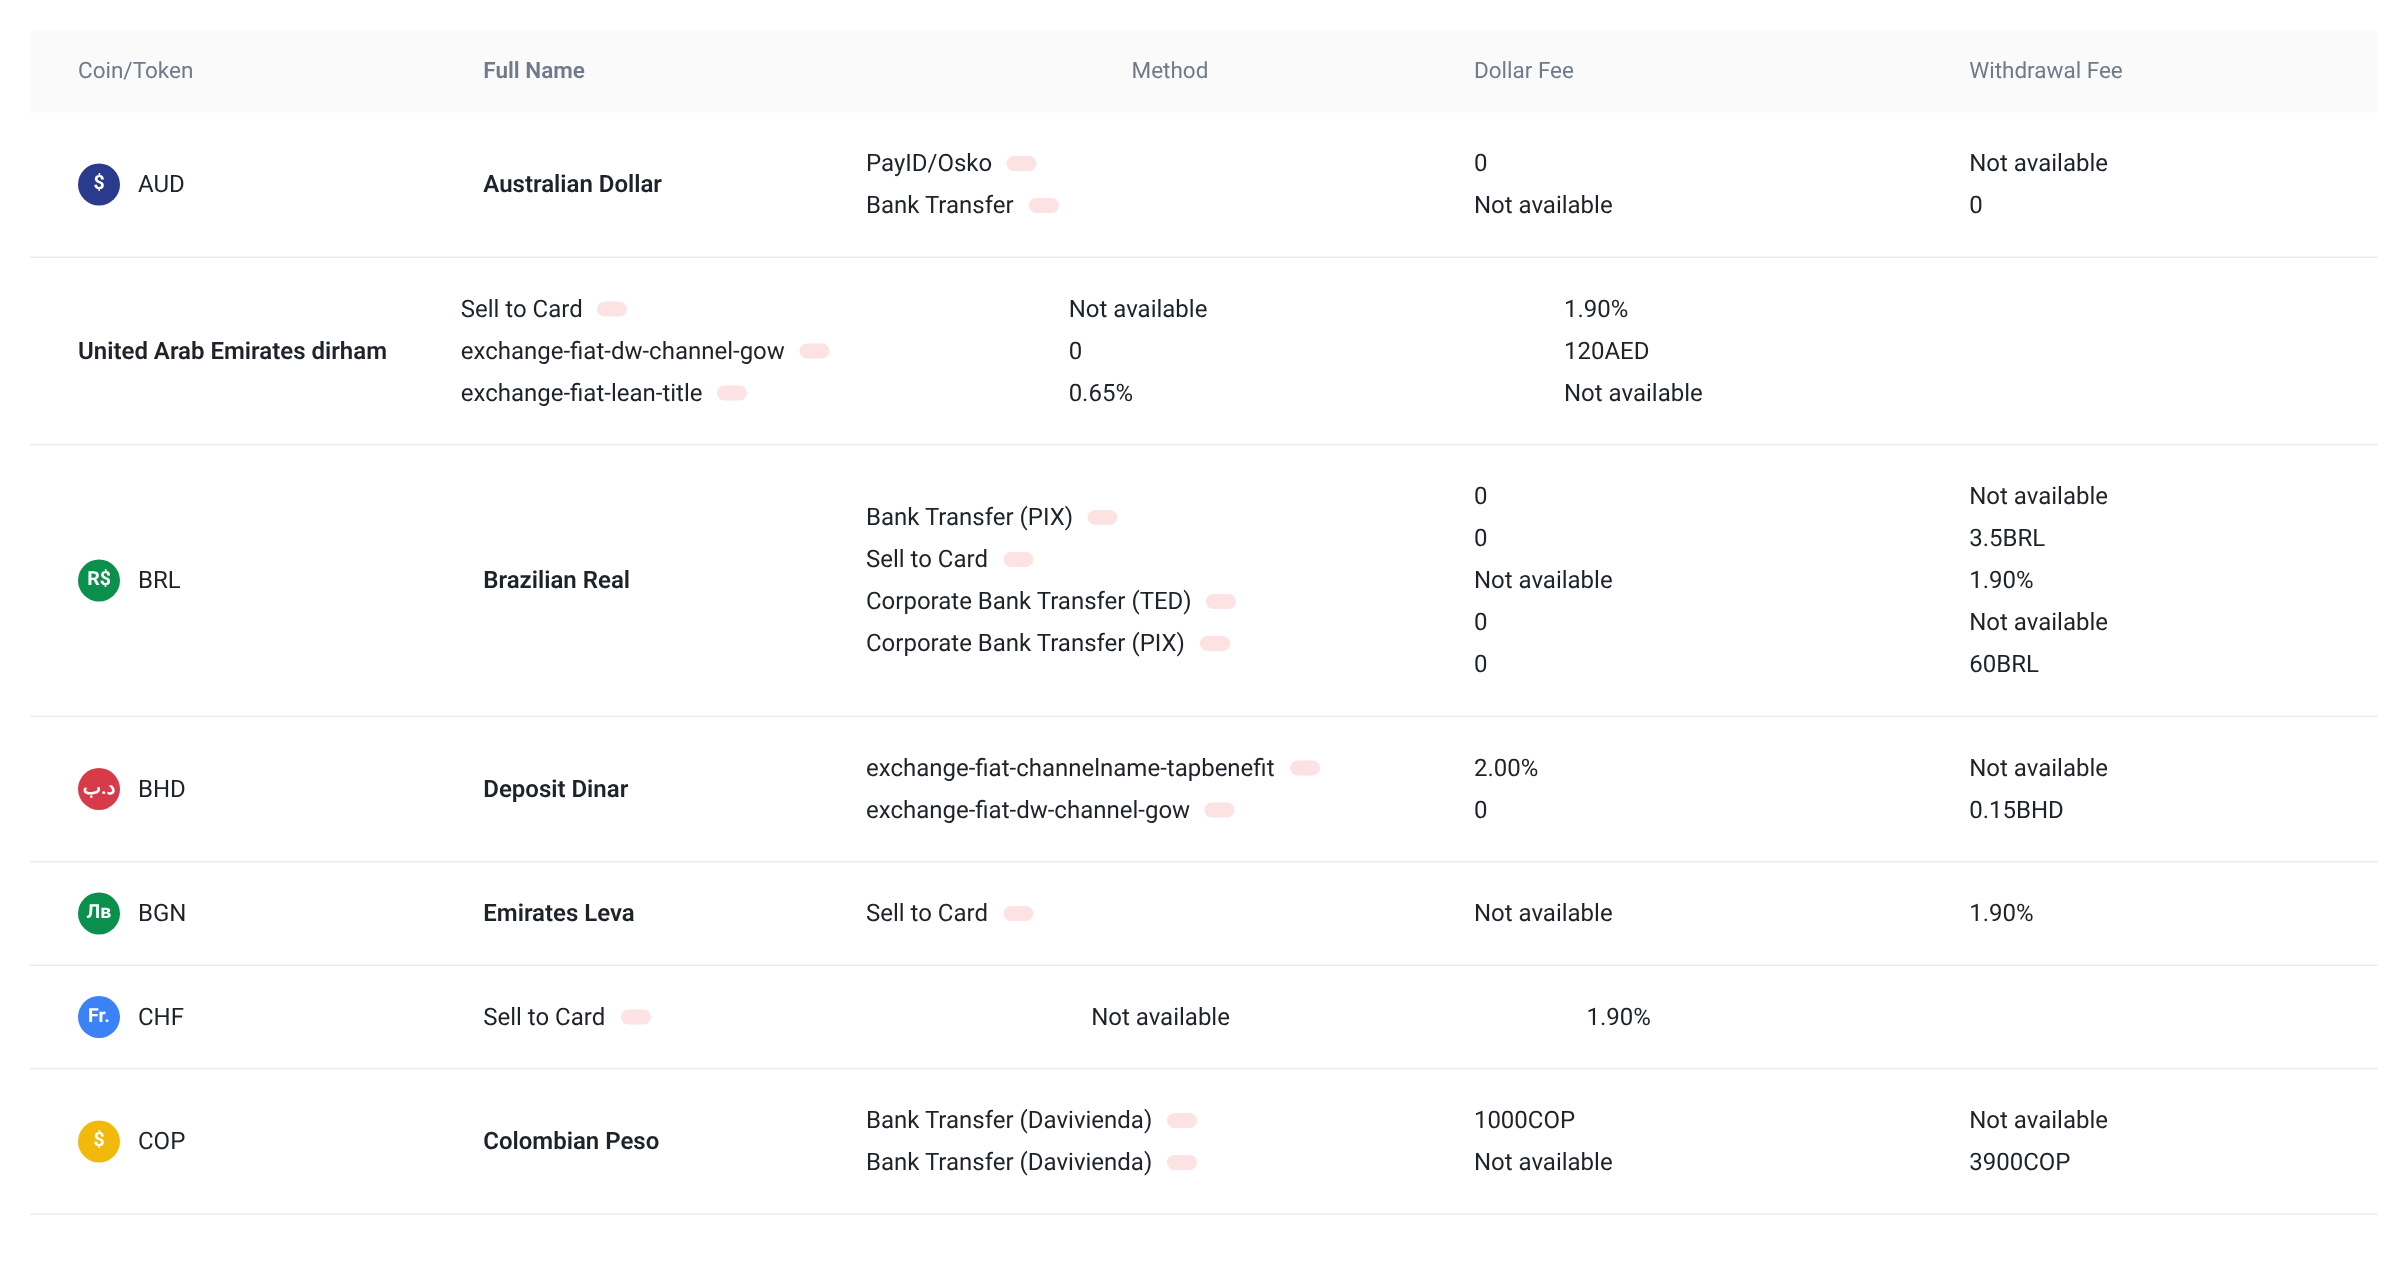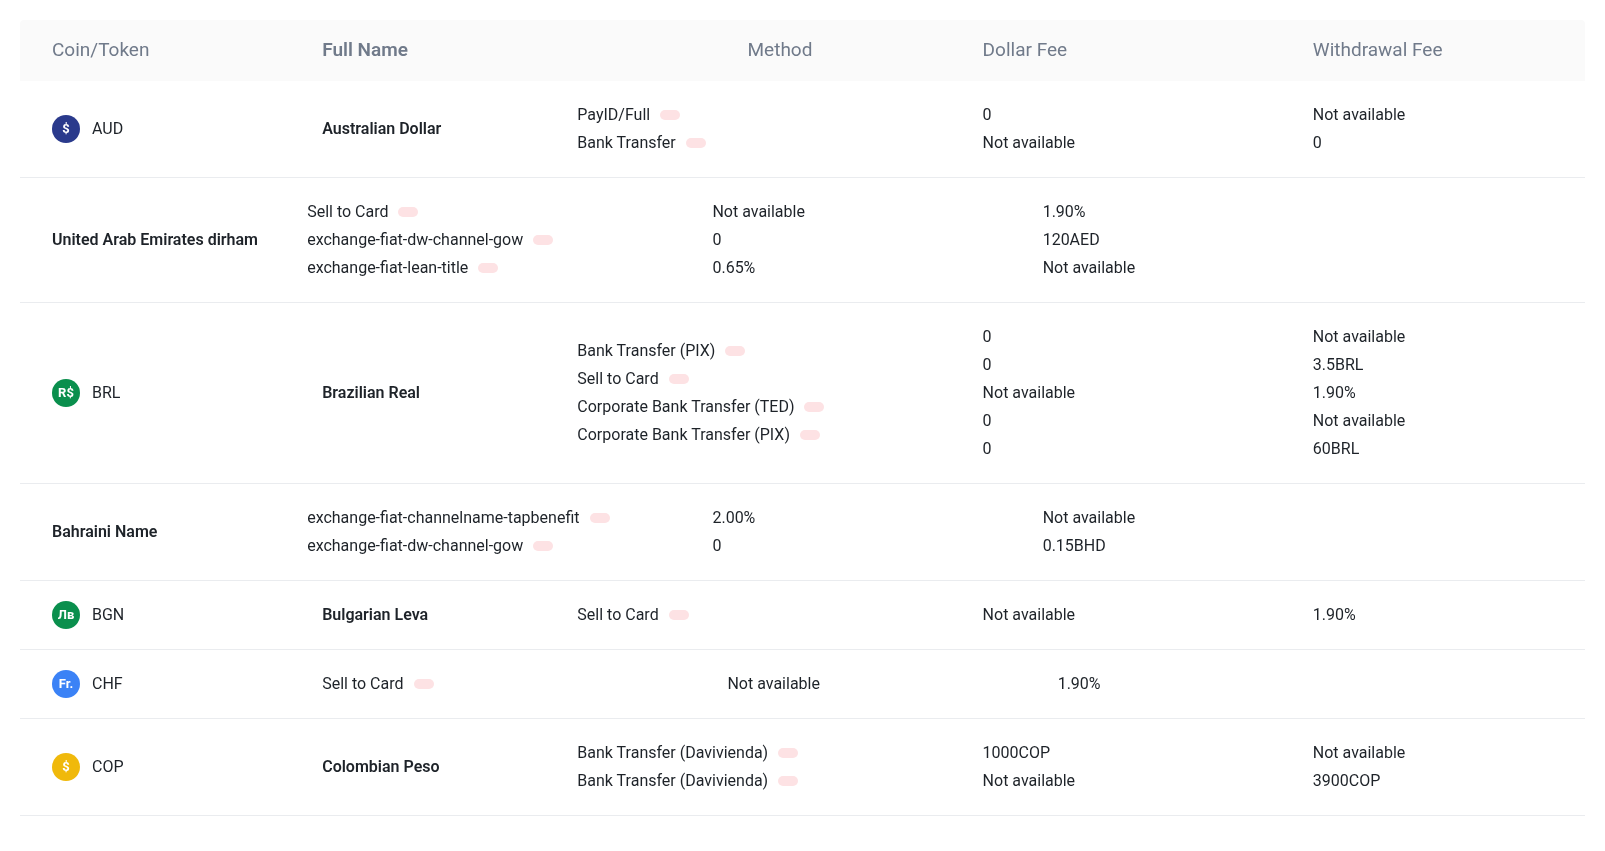--- a/index.html
+++ b/index.html
@@ -14,21 +14,21 @@
     width: 100%;
     max-width: 1605px;
     padding: 20px;
   }
   .table-header {
     display: flex;
     background: #fafafa;
     padding: 16px 32px;
     border-radius: 4px 4px 0 0;
     color: #707a8a;
-    font-size: 19px;
+    font-size: 15px;
   }
   .row {
     display: flex;
     align-items: center;
     padding: 20px 32px;
     border-bottom: 1px solid #eaecef;
   }
   .col-coin { width: 18%; display: flex; align-items: center; gap: 12px; }
   .col-name { width: 17%; font-weight: 600; }
   .col-method { width: 27%; text-align: center; }
@@ -74,21 +74,21 @@
 
   <div id="rows-mount">
       <div class="row">
         <div class="col-coin">
           <span class="coin-icon" style="background: rgb(42, 58, 140);">$</span>
           <span class="coin-symbol">AUD</span>
         </div>
         <div class="col-name">Australian Dollar</div>
         <div class="col-method">
           <div class="method-line">
-            <span class="method-text">PayID/Full</span>
+            <span class="method-text">PayID/Osko</span>
             <span class="pill"></span>
           </div>
           <div class="method-line">
             <span class="method-text">Bank Transfer</span>
             <span class="pill"></span>
           </div>
         </div>
         <div class="col-deposit">
           <div class="fee-line">0</div>
           <div class="fee-line">Not available</div>
@@ -158,21 +158,25 @@
         </div>
         <div class="col-withdrawal">
           <div class="fee-line">Not available</div>
           <div class="fee-line">3.5BRL</div>
           <div class="fee-line">1.90%</div>
           <div class="fee-line">Not available</div>
           <div class="fee-line">60BRL</div>
         </div>
       </div>
       <div class="row">
-        <div class="col-name">Bahraini Name</div>
+        <div class="col-coin">
+          <span class="coin-icon" style="background: rgb(215, 58, 73);">د.ب</span>
+          <span class="coin-symbol">BHD</span>
+        </div>
+        <div class="col-name">Deposit Dinar</div>
         <div class="col-method">
           <div class="method-line">
             <span class="method-text">exchange-fiat-channelname-tapbenefit</span>
             <span class="pill"></span>
           </div>
           <div class="method-line">
             <span class="method-text">exchange-fiat-dw-channel-gow</span>
             <span class="pill"></span>
           </div>
         </div>
@@ -183,21 +187,21 @@
         <div class="col-withdrawal">
           <div class="fee-line">Not available</div>
           <div class="fee-line">0.15BHD</div>
         </div>
       </div>
       <div class="row">
         <div class="col-coin">
           <span class="coin-icon" style="background: rgb(10, 143, 77);">Лв</span>
           <span class="coin-symbol">BGN</span>
         </div>
-        <div class="col-name">Bulgarian Leva</div>
+        <div class="col-name">Emirates Leva</div>
         <div class="col-method">
           <div class="method-line">
             <span class="method-text">Sell to Card</span>
             <span class="pill"></span>
           </div>
         </div>
         <div class="col-deposit">
           <div class="fee-line">Not available</div>
         </div>
         <div class="col-withdrawal">

